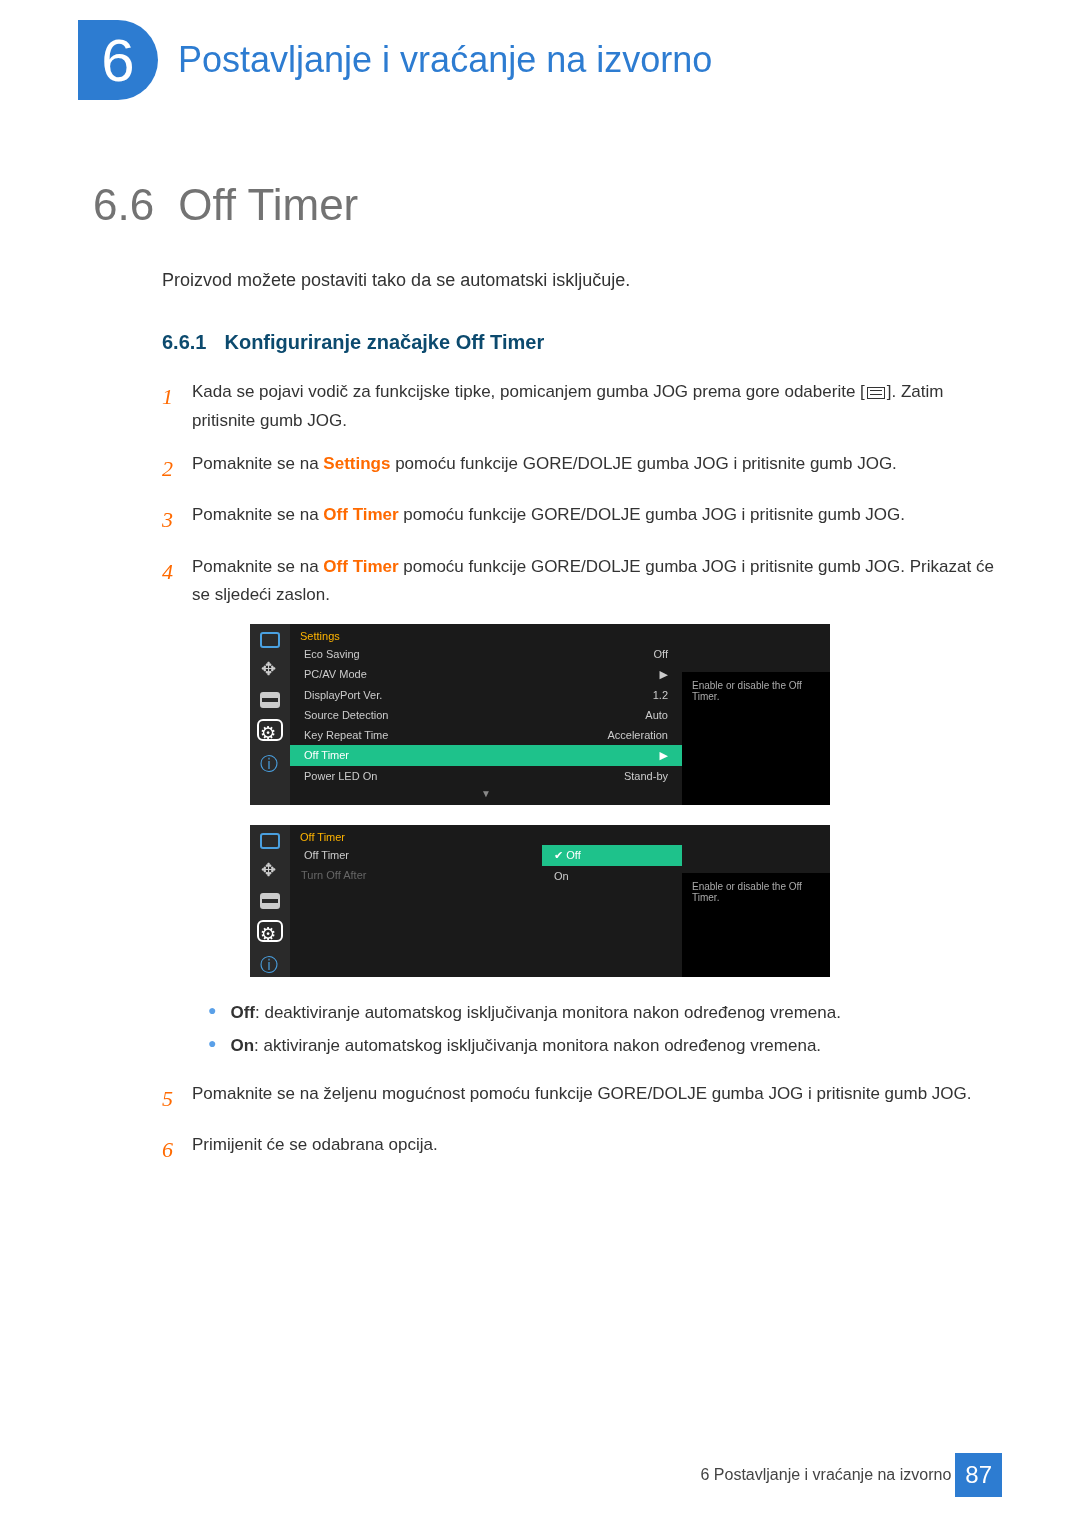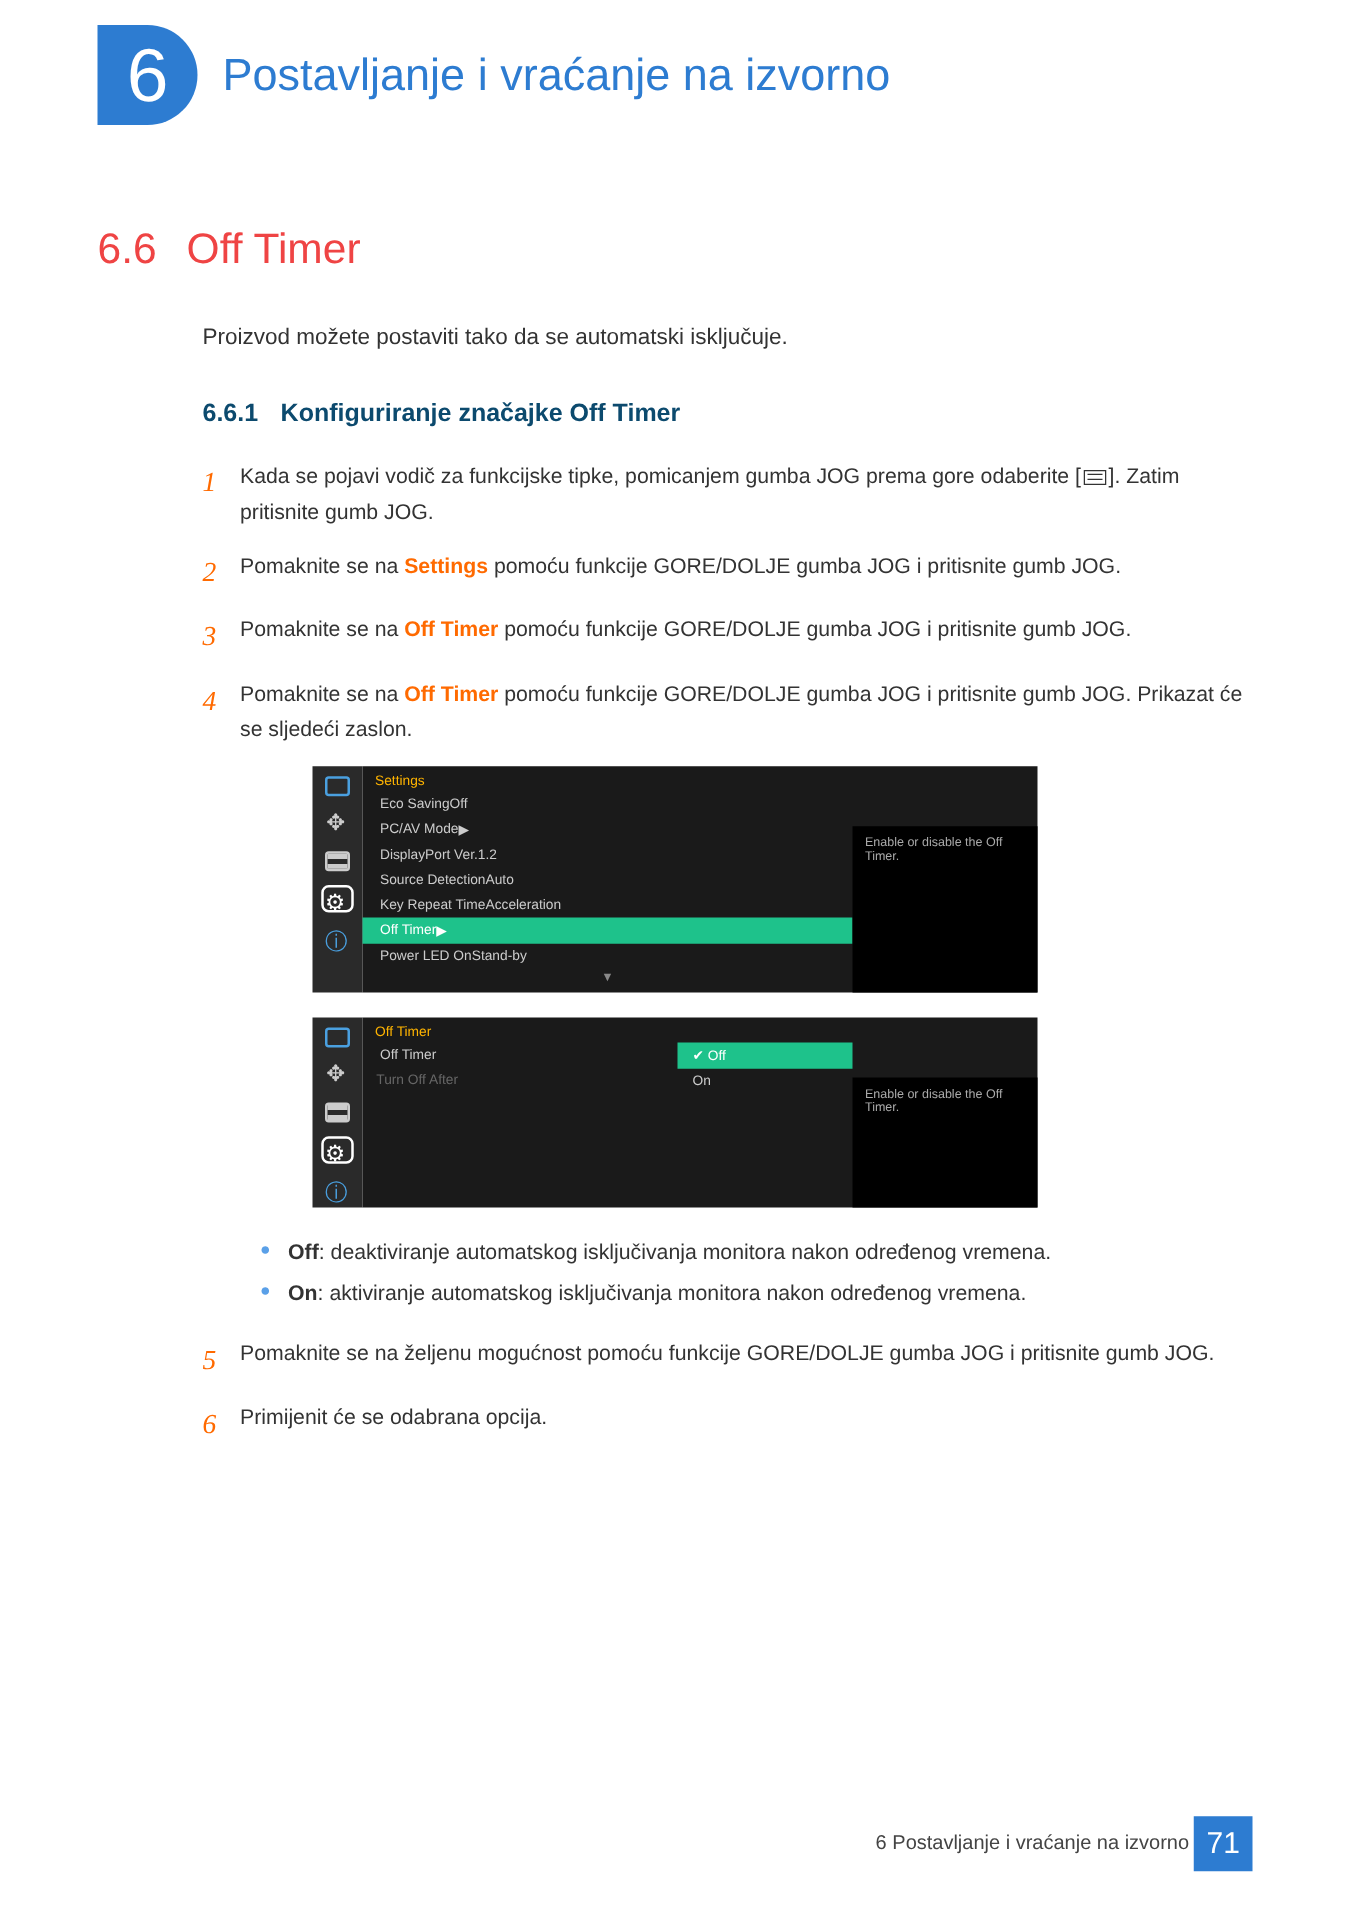--- a/index.html
+++ b/index.html
@@ -36,24 +36,25 @@
     font-weight: 400;
     margin-left: 20px;
   }
   .content {
     position: absolute;
     top: 180px;
     left: 78px;
     right: 78px;
   }
   .section-heading {
-    color: #ef4444;
-    font-size: 34px;
+    color: #737373;
+    font-size: 44px;
     font-weight: 400;
     margin-bottom: 40px;
+    margin-left: 15px;
   }
   .section-heading .num { margin-right: 24px; }
   .intro { font-size: 18px; margin: 0 0 40px 84px; }
   .subsection {
     color: #0c4a6e;
     font-size: 20px;
     font-weight: bold;
     margin: 0 0 24px 84px;
   }
   .subsection .snum { margin-right: 18px; }
@@ -101,21 +102,21 @@
   }
   .osd-icon.list { border: 2px solid #ccc; background: linear-gradient(#ccc 33%, transparent 33%, transparent 66%, #ccc 66%); }
   .osd-icon.gear { border: none; }
   .osd-icon.gear::before { content: "⚙"; color: #fff; font-size: 18px; }
   .osd-icon.info { border: none; }
   .osd-icon.info::before { content: "ⓘ"; color: #4aa0e0; font-size: 18px; }
   .osd-icon.active { outline: 2px solid #fff; outline-offset: 1px; }
   .osd-main { flex: 1; background: #1a1a1a; color: #ccc; font-size: 11px; display: flex; }
   .osd-menu { flex: 1; }
   .osd-title { color: #ffb400; padding: 6px 10px 2px 10px; font-size: 11px; }
-  .osd-row { display: flex; justify-content: flex-start; padding: 4px 14px; font-size: 11px; }
+  .osd-row { display: flex; justify-content: space-between; padding: 4px 14px; font-size: 11px; }
   .osd-row.hl { background: #1ec28b; color: #fff; }
   .osd-row.dim { color: #666; padding-left: 11px; }
   .osd-arrow-down { text-align: center; color: #888; font-size: 10px; padding: 2px 0 6px 0; }
   .osd-hint {
     width: 148px; background: #000; color: #aaa; font-size: 10px; padding: 8px 10px; margin-top: 48px;
   }
   .osd-options { width: 140px; }
   .osd-opt { padding: 4px 12px; font-size: 11px; color: #ccc; }
   .osd-opt.hl { background: #1ec28b; color: #fff; }
   .osd-opt.hl::before { content: "✔ "; }
@@ -280,14 +281,14 @@
     </div>
     <div class="step">
       <div class="step-num">6</div>
       <div class="step-text">Primijenit će se odabrana opcija.</div>
     </div>
   </div>
 </div>
 
 <div class="footer">
   <span>6 Postavljanje i vraćanje na izvorno</span>
-  <span class="page-num">71</span>
+  <span class="page-num">87</span>
 </div>
 
 </body></html>

